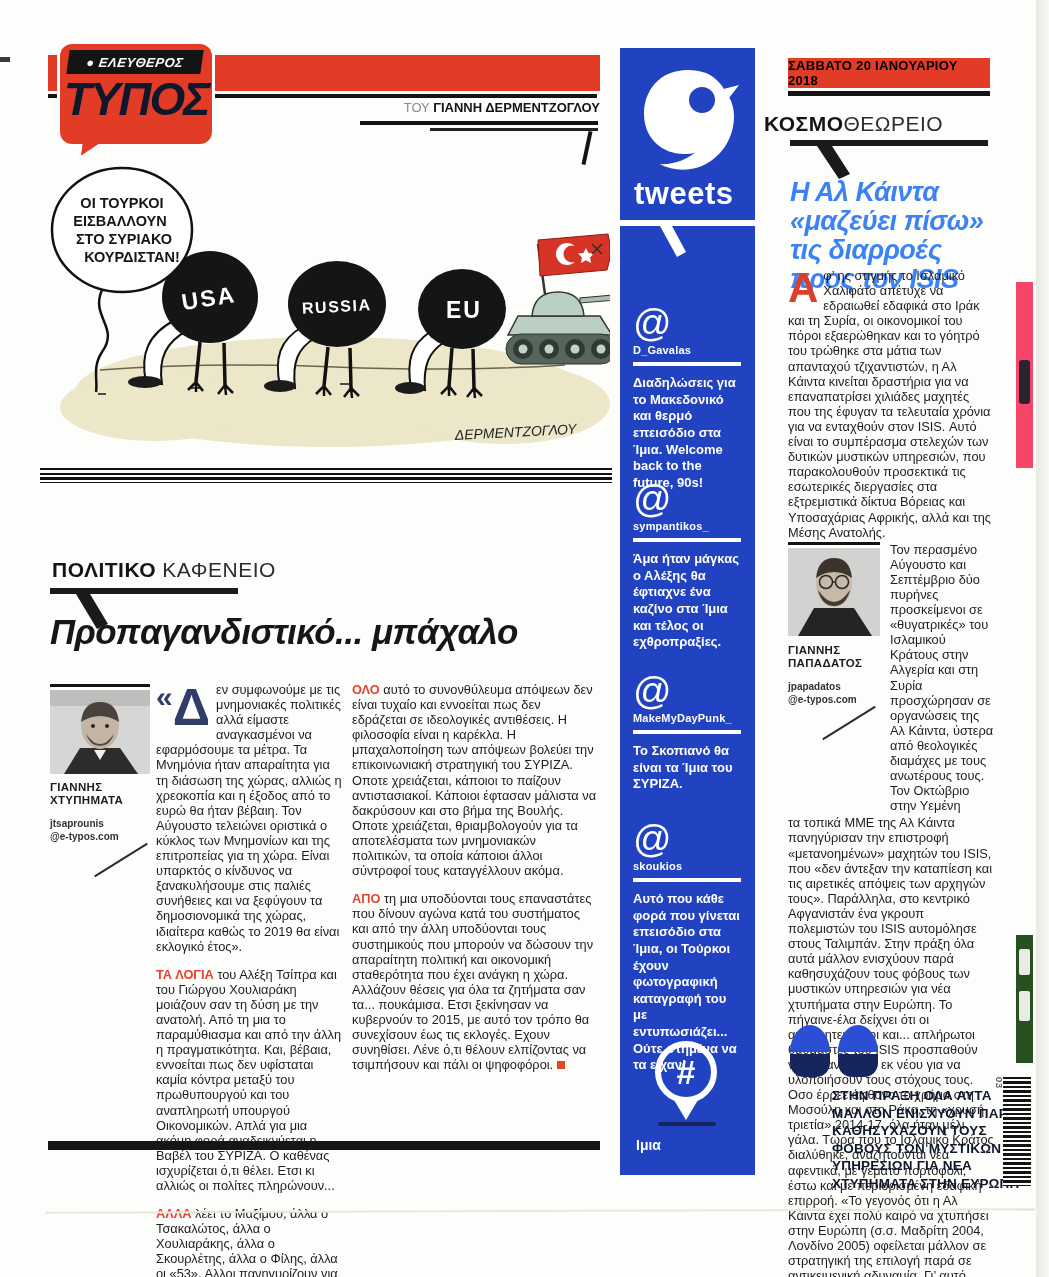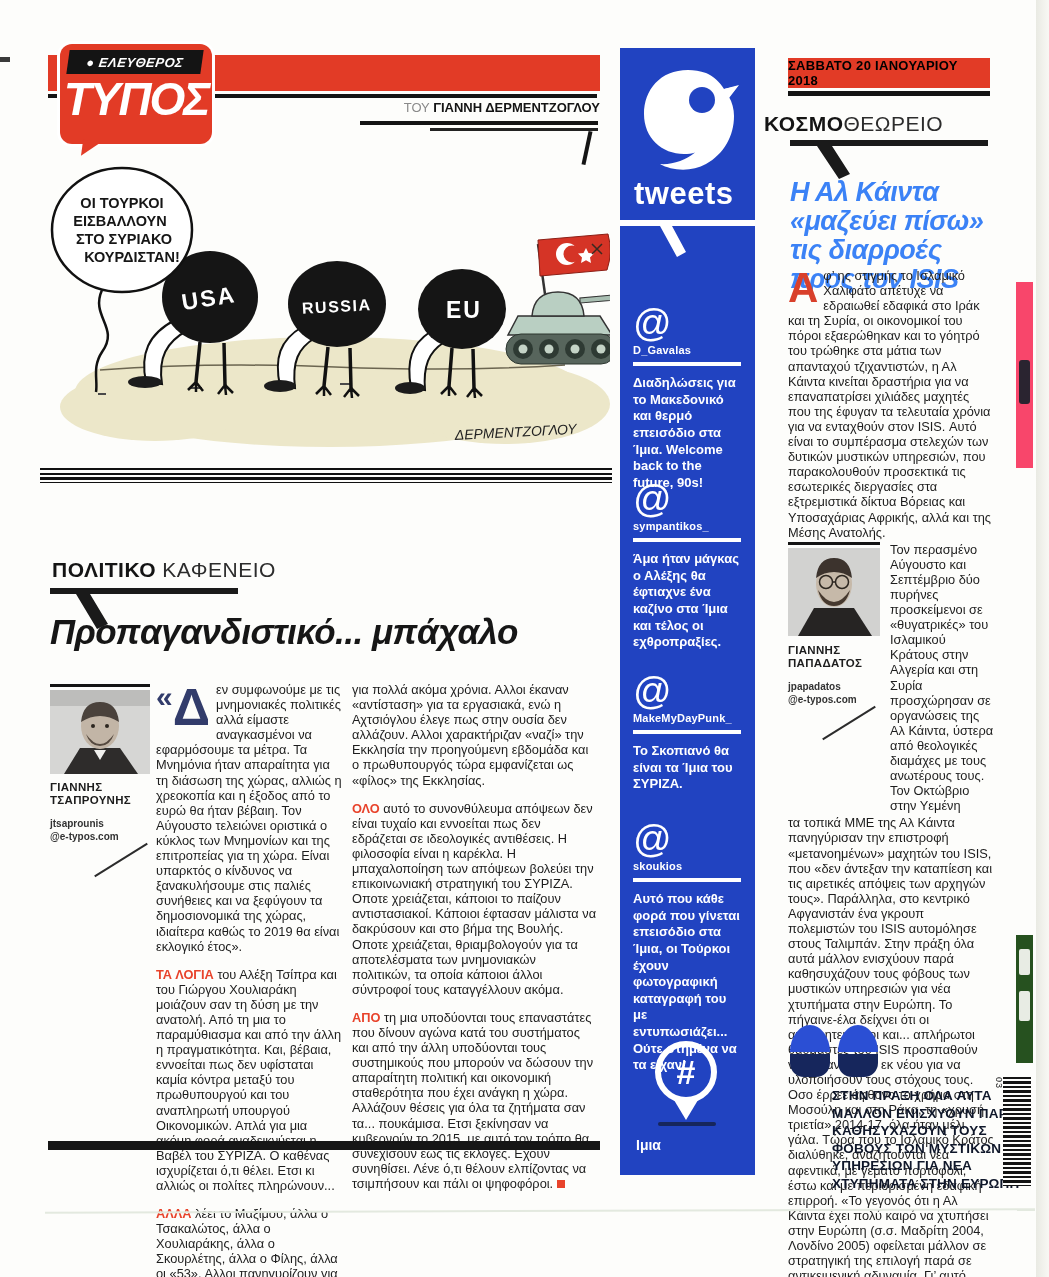--- a/index.html
+++ b/index.html
@@ -8,21 +8,21 @@
   .abs{position:absolute;}
 
   
   .band{left:48px;top:55px;width:552px;height:36px;background:#e23b26;}
   .band-rule{left:48px;top:94px;width:549px;height:4px;background:#141414;}
   .logo{left:60px;top:44px;width:152px;height:100px;background:#e23b26;border-radius:12px;
         box-shadow:0 0 0 3px #fff;z-index:3;}
   .logo-top{position:absolute;left:8px;top:6px;width:134px;height:24px;background:#141414;
         transform:skewX(-8deg);display:flex;align-items:center;justify-content:center;}
   .logo-top span{color:#fff;font-style:italic;font-weight:bold;font-size:13px;letter-spacing:.5px;}
-  .logo-main{position:absolute;left:0;top:28px;width:100%;text-align:center;color:#ffffff;
+  .logo-main{position:absolute;left:0;top:28px;width:100%;text-align:center;color:#0f172a;
         font-size:46px;font-weight:800;font-style:italic;letter-spacing:-2px;}
   .logo-tail{position:absolute;left:22px;bottom:-13px;width:0;height:0;
         border-top:16px solid #e23b26;border-right:18px solid transparent;transform:rotate(8deg);}
   .credit{left:350px;top:100px;width:250px;text-align:right;font-size:13px;color:#141414;}
   .credit .pre{color:#8a8a8a;font-weight:400;}
   .credit .nm{font-weight:800;text-align:center;}
   .credit-bar1{left:360px;top:121px;width:238px;height:4px;background:#141414;}
   .credit-bar2{left:430px;top:128px;width:168px;height:3px;background:#222;}
   .credit-hook{left:585px;top:131px;width:4px;height:34px;background:#141414;transform:rotate(12deg);}
   .page-speck{left:0;top:57px;width:10px;height:5px;background:#3a3a3a;}
@@ -208,21 +208,21 @@
       <path d="M14 84 L30 58 L70 58 L88 84 Z" fill="#2e2c2b"></path>
       <path d="M44 60 L50 70 L56 60 Z" fill="#f0f0ee"></path>
       <ellipse cx="50" cy="36" rx="19" ry="23" fill="#c2b5a6"></ellipse>
       <path d="M31 32 Q33 12 50 12 Q67 12 69 32 Q60 26 50 26 Q40 26 31 32 Z" fill="#4a423c"></path>
       <path d="M36 44 Q50 64 64 44 Q60 56 50 56 Q40 56 36 44 Z" fill="#55493f"></path>
       <circle cx="43" cy="36" r="2" fill="#2c2620"></circle>
         <circle cx="57" cy="36" r="2" fill="#2c2620"></circle>
     </svg>
     <div class="author-name">
       <div>ΓΙΑΝΝΗΣ</div>
-      <div>ΤΣΑΠΡΟΥΝΗΣ</div>
+      <div>ΧΤΥΠΗΜΑΤΑ</div>
     </div>
     <div class="author-mail">
       <div>jtsaprounis</div>
       <div>@e-typos.com</div>
     </div>
     <div class="author-slash"></div>
   </div>
 
   <div class="abs bodytext" style="left:156px;top:682px;width:186px;">
     <p>
@@ -230,21 +230,20 @@
     </p>
     <p>
       <span class="lead">ΤΑ ΛΟΓΙΑ</span><span> του Αλέξη Τσίπρα και του Γιώργου Χουλιαράκη μοιάζουν σαν τη δύση με την ανατολή. Από τη μια το παραμύθιασμα και από την άλλη η πραγματικότητα. Και, βέβαια, εννοείται πως δεν υφίσταται καμία κόντρα μεταξύ του πρωθυπουργού και του αναπληρωτή υπουργού Οικονομικών. Απλά για μια ακόμη φορά αναδεικνύεται η Βαβέλ του ΣΥΡΙΖΑ. Ο καθένας ισχυρίζεται ό,τι θέλει. Ετσι κι αλλιώς οι πολίτες πληρώνουν...</span>
     </p>
     <p>
       <span class="lead">ΑΛΛΑ</span><span> λέει το Μαξίμου, άλλα ο Τσακαλώτος, άλλα ο Χουλιαράκης, άλλα ο Σκουρλέτης, άλλα ο Φίλης, άλλα οι «53». Αλλοι πανηγυρίζουν για την επιτυχία των Μνημονίων και άλλοι τα καταγγέλλουν. Αλλοι δεσμεύονται πως θα βρέξει λεφτά μετά τον Αύγουστο και άλλοι πως το Μνημόνιο θα είναι εδώ</span>
     </p>
   </div>
 
   <div class="abs bodytext" style="left:352px;top:682px;width:246px;">
-    <p>για πολλά ακόμα χρόνια. Αλλοι έκαναν «αντίσταση» για τα εργασιακά, ενώ η Αχτσιόγλου έλεγε πως στην ουσία δεν αλλάζουν. Αλλοι χαρακτήριζαν «ναζί» την Εκκλησία την προηγούμενη εβδομάδα και ο πρωθυπουργός τώρα εμφανίζεται ως «φίλος» της Εκκλησίας.</p>
     <p>
       <span class="lead">ΟΛΟ</span><span> αυτό το συνονθύλευμα απόψεων δεν είναι τυχαίο και εννοείται πως δεν εδράζεται σε ιδεολογικές αντιθέσεις. Η φιλοσοφία είναι η καρέκλα. Η μπαχαλοποίηση των απόψεων βολεύει την επικοινωνιακή στρατηγική του ΣΥΡΙΖΑ. Οποτε χρειάζεται, κάποιοι το παίζουν αντιστασιακοί. Κάποιοι έφτασαν μάλιστα να δακρύσουν και στο βήμα της Βουλής. Οποτε χρειάζεται, θριαμβολογούν για τα αποτελέσματα των μνημονιακών πολιτικών, τα οποία κάποιοι άλλοι σύντροφοί τους καταγγέλλουν ακόμα.</span>
     </p>
     <p>
       <span class="lead">ΑΠΟ</span><span> τη μια υποδύονται τους επαναστάτες που δίνουν αγώνα κατά του συστήματος και από την άλλη υποδύονται τους συστημικούς που μπορούν να δώσουν την απαραίτητη πολιτική και οικονομική σταθερότητα που έχει ανάγκη η χώρα. Αλλάζουν θέσεις για όλα τα ζητήματα σαν τα... πουκάμισα. Ετσι ξεκίνησαν να κυβερνούν το 2015, με αυτό τον τρόπο θα συνεχίσουν έως τις εκλογές. Εχουν συνηθίσει. Λένε ό,τι θέλουν ελπίζοντας να τσιμπήσουν και πάλι οι ψηφοφόροι.</span><span class="endsq"></span>
     </p>
   </div>
 
   <div class="abs bottom-bar"></div>
 

